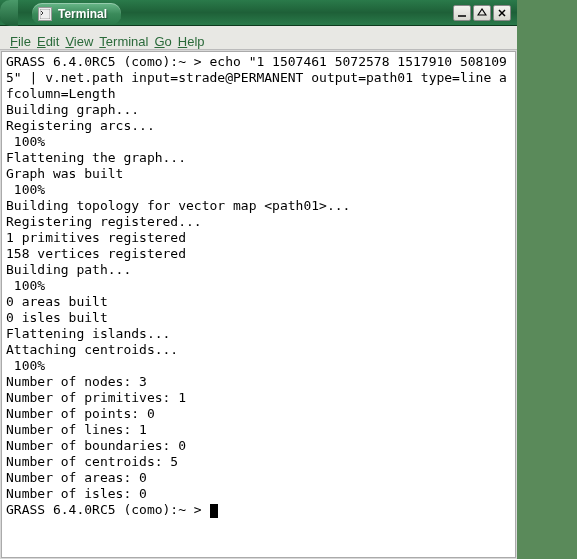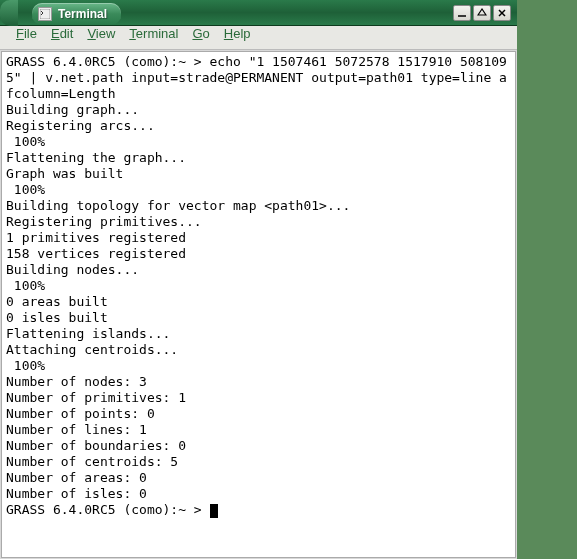--- a/index.html
+++ b/index.html
@@ -78,23 +78,23 @@
     font-size: 10px;
     font-weight: bold;
     cursor: pointer;
     color: #222;
   }
   .menubar {
     height: 24px;
     background: #e8e8e4;
     border-bottom: 1px solid #bbb;
     display: flex;
-    align-items: flex-start;
-    gap: 14px;
-    padding: 0 16px;
+    align-items: flex-end;
+    gap: 6px;
+    padding: 0 10px;
     font-size: 13px;
   }
   .menu-item {
     color: #2a6a3a;
     cursor: pointer;
   }
   .menu-item u { text-decoration: underline; }
   .terminal-area {
     flex: 1;
     background: #ffffff;
@@ -165,24 +165,24 @@
   </div>
 
   <div class="terminal-area"><span>GRASS 6.4.0RC5 (como):~ &gt; echo "1 1507461 5072578 1517910 5081095" | v.net.path input=strade@PERMANENT output=path01 type=line afcolumn=Length</span>
 <span>Building graph...</span>
 <span>Registering arcs...</span>
 <span> 100%</span>
 <span>Flattening the graph...</span>
 <span>Graph was built</span>
 <span> 100%</span>
 <span>Building topology for vector map &lt;path01&gt;...</span>
-<span>Registering primitives...</span>
+<span>Registering registered...</span>
 <span>1 primitives registered</span>
 <span>158 vertices registered</span>
-<span>Building nodes...</span>
+<span>Building path...</span>
 <span> 100%</span>
 <span>0 areas built</span>
 <span>0 isles built</span>
 <span>Flattening islands...</span>
 <span>Attaching centroids...</span>
 <span> 100%</span>
 <span>Number of nodes: 3</span>
 <span>Number of primitives: 1</span>
 <span>Number of points: 0</span>
 <span>Number of lines: 1</span>

